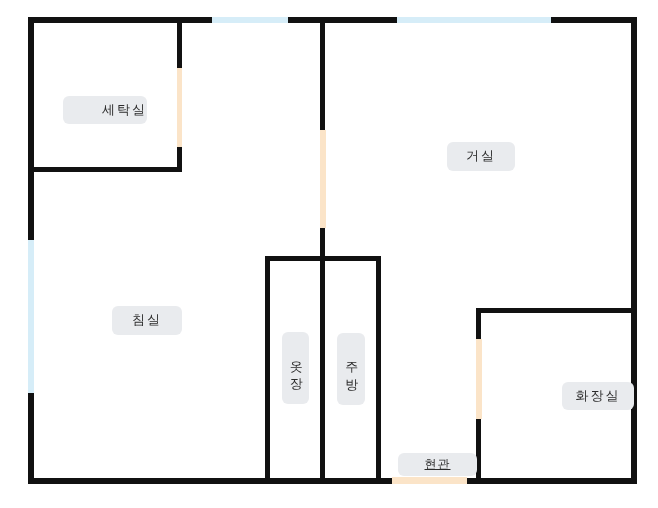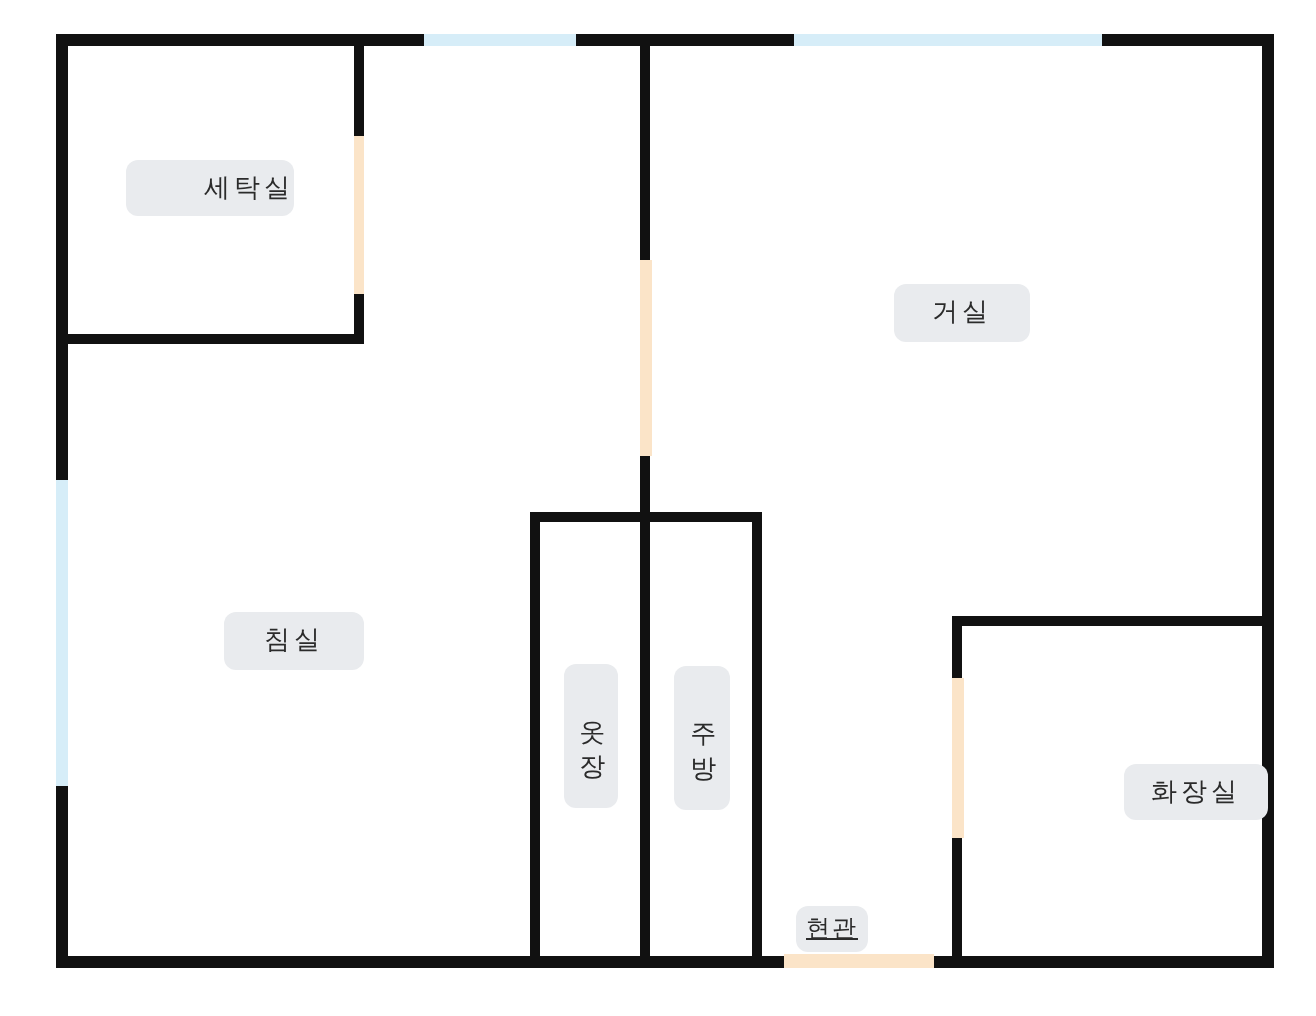--- a/index.html
+++ b/index.html
@@ -74,20 +74,20 @@
     <div class="wall" style="left: 477px; top: 308px; width: 160px; height: 5px;"></div>
     <div class="wall" style="left: 476px; top: 308px; width: 5px; height: 32px;"></div>
     <div class="wall" style="left: 476px; top: 418px; width: 5px; height: 62px;"></div>
     <div class="window" style="left: 212px; top: 17px; width: 76px; height: 6px;"></div>
     <div class="window" style="left: 397px; top: 17px; width: 154px; height: 6px;"></div>
     <div class="window" style="left: 28px; top: 240px; width: 6px; height: 153px;"></div>
     <div class="door" style="left: 177px; top: 68px; width: 5px; height: 79px;"></div>
     <div class="door" style="left: 320px; top: 130px; width: 6px; height: 98px;"></div>
     <div class="door" style="left: 476px; top: 339px; width: 6px; height: 80px;"></div>
     <div class="door" style="left: 392px; top: 477px; width: 75px; height: 7px;"></div>
-    <div class="room-label" style="left: 63px; top: 80px; width: 84px; height: 28px; padding-left: 39px;">세탁실</div>
+    <div class="room-label" style="left: 63px; top: 96px; width: 84px; height: 28px; padding-left: 39px;">세탁실</div>
     <div class="room-label" style="left: 112px; top: 306px; width: 70px; height: 29px;">침실</div>
     <div class="room-label" style="left: 447px; top: 142px; width: 68px; height: 29px;">거실</div>
     <div class="room-label vertical" style="left: 282px; top: 332px; width: 27px; height: 72px;">옷장</div>
     <div class="room-label vertical" style="left: 337px; top: 333px; width: 28px; height: 72px;">주방</div>
     <div class="room-label" style="left: 518px; top: 382px; width: 72px; height: 28px; margin-left: 44px;">화장실</div>
-    <div class="room-label small" style="left: 398px; top: 453px; width: 36px; height: 23px; text-decoration: underline;">현관</div>
+    <div class="room-label small" style="left: 398px; top: 453px; width: 79px; height: 23px; text-decoration: underline;">현관</div>
   </div>
 
 </body></html>

